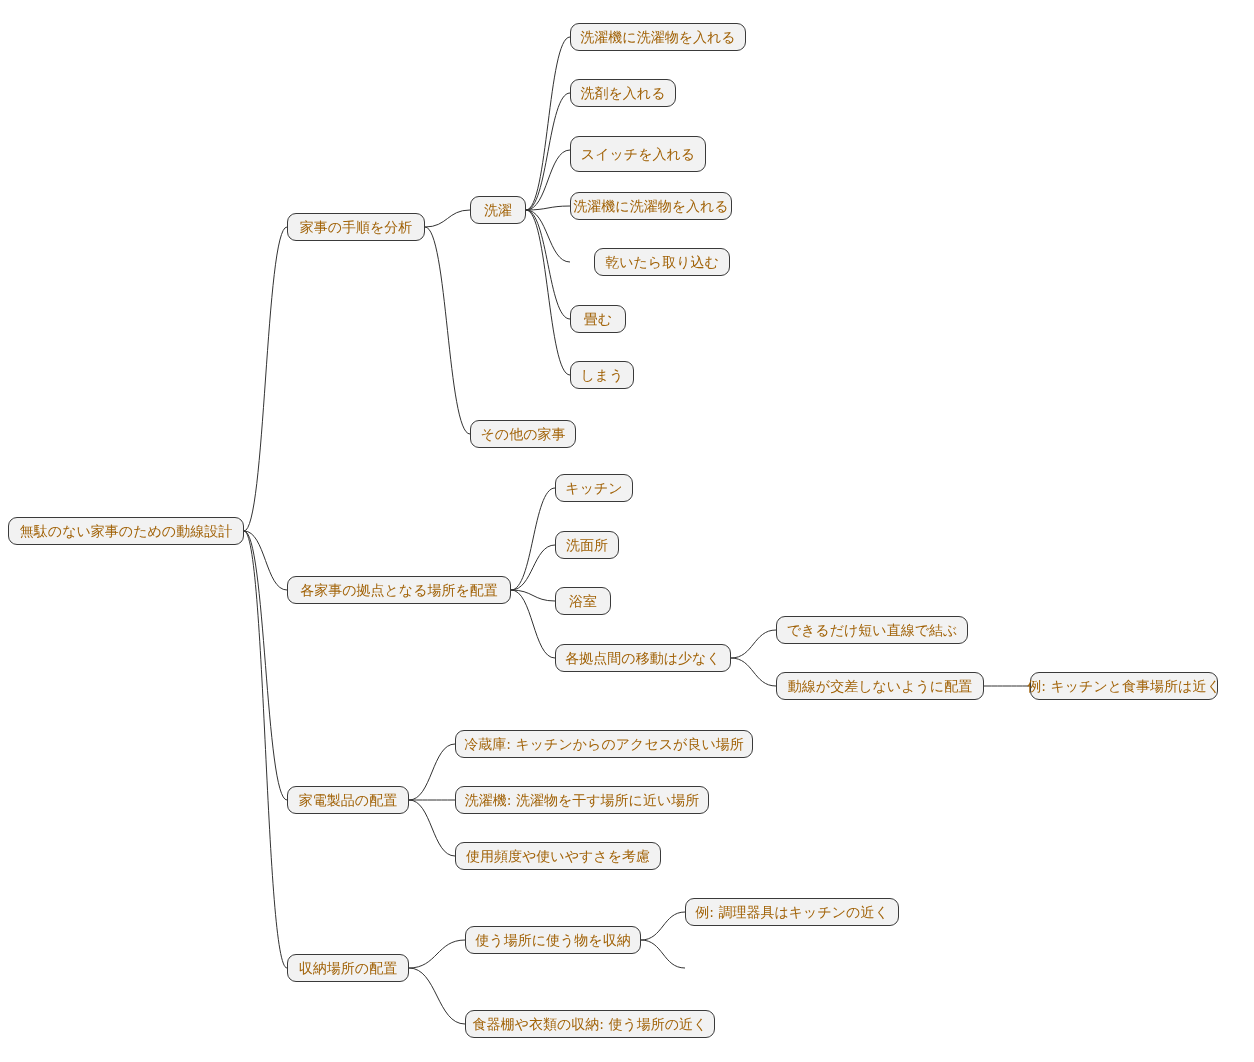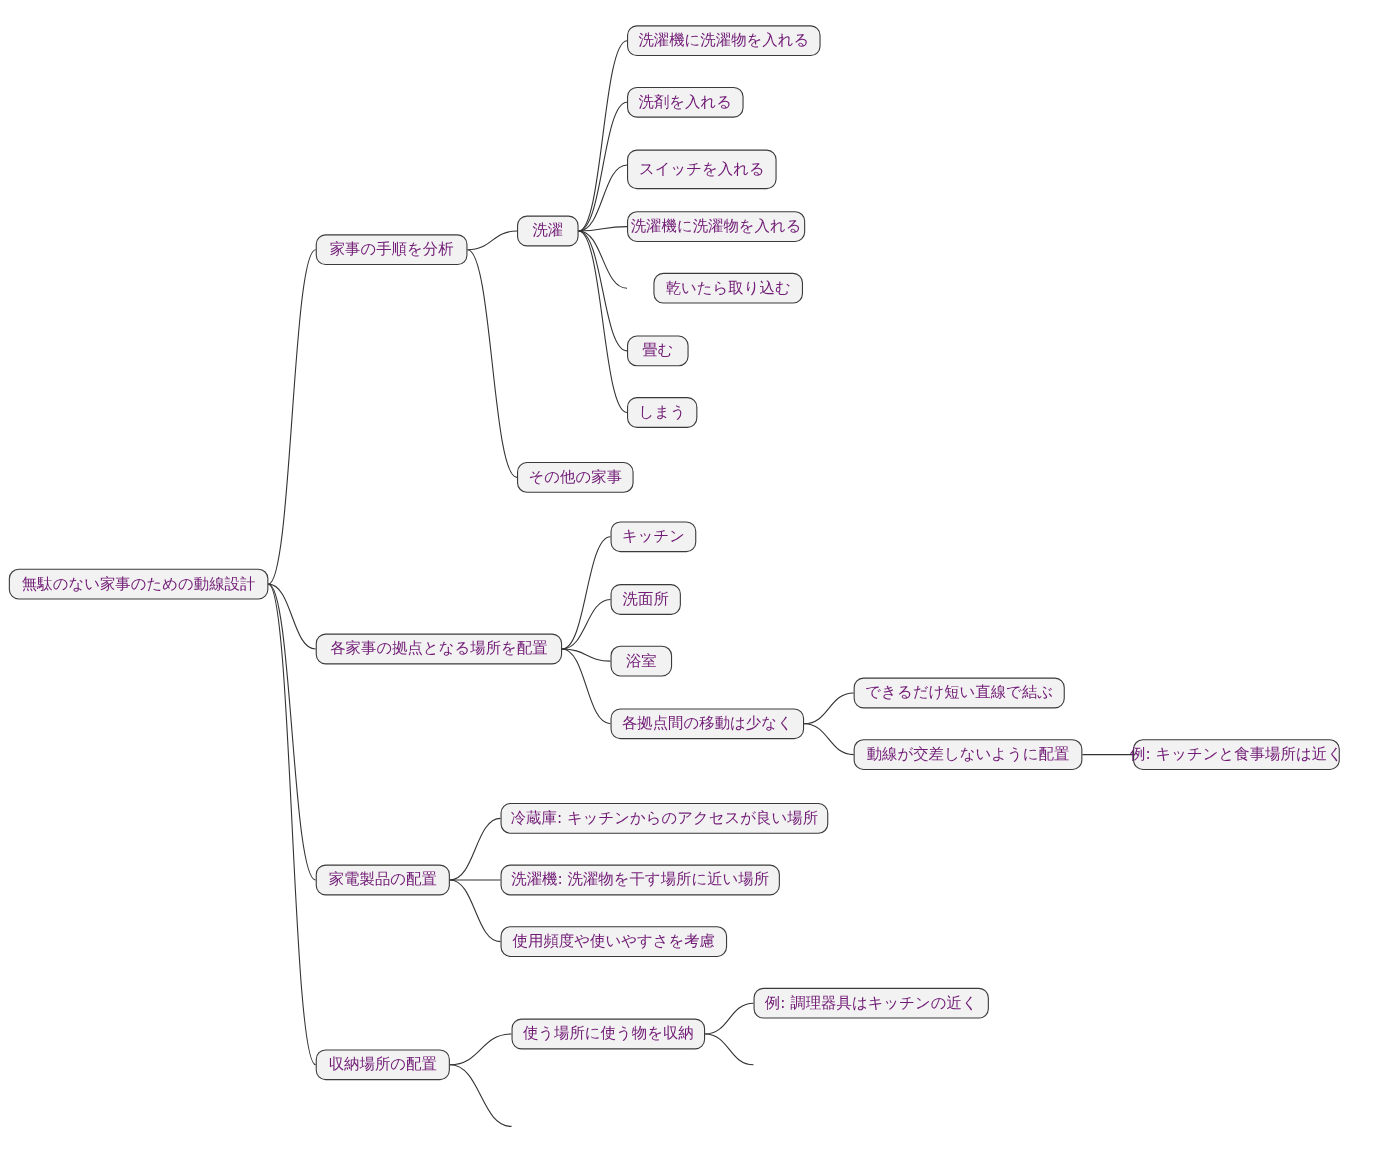--- a/index.html
+++ b/index.html
@@ -34,21 +34,21 @@
     position: absolute;
     box-sizing: border-box;
     display: flex;
     align-items: center;
     justify-content: center;
     background: #f2f2f2;
     border: 1px solid #3a3a3a;
     border-radius: 9px;
     font-size: 14px;
     line-height: 1;
-    color: #701a75;
+    color: #a16207;
     white-space: nowrap;
     padding: 0 4px;
   }
 </style>
 </head>
 <body>
 
 <div class="mindmap">
   <svg class="edge-layer" width="1254" height="1062" viewBox="0 0 1254 1062" xmlns="http://www.w3.org/2000/svg">
       <path d="M 244 531 C 265.5 531, 265.5 227, 287 227" fill="none" stroke="#333333" stroke-width="1"></path>
@@ -99,14 +99,15 @@
       <div class="node" style="left: 776px; top: 616px; width: 192px; height: 28px; background: rgb(242, 242, 242); border-color: rgb(58, 58, 58);">できるだけ短い直線で結ぶ</div>
       <div class="node" style="left: 776px; top: 672px; width: 208px; height: 28px; background: rgb(242, 242, 242); border-color: rgb(58, 58, 58);">動線が交差しないように配置</div>
       <div class="node" style="left: 1030px; top: 672px; width: 188px; height: 28px; background: rgb(242, 242, 242); border-color: rgb(58, 58, 58);">例: キッチンと食事場所は近く</div>
       <div class="node" style="left: 287px; top: 786px; width: 122px; height: 28px; background: rgb(242, 242, 242); border-color: rgb(58, 58, 58);">家電製品の配置</div>
       <div class="node" style="left: 455px; top: 730px; width: 298px; height: 28px; background: rgb(242, 242, 242); border-color: rgb(58, 58, 58);">冷蔵庫: キッチンからのアクセスが良い場所</div>
       <div class="node" style="left: 455px; top: 786px; width: 254px; height: 28px; background: rgb(242, 242, 242); border-color: rgb(58, 58, 58);">洗濯機: 洗濯物を干す場所に近い場所</div>
       <div class="node" style="left: 455px; top: 842px; width: 206px; height: 28px; background: rgb(242, 242, 242); border-color: rgb(58, 58, 58);">使用頻度や使いやすさを考慮</div>
       <div class="node" style="left: 287px; top: 954px; width: 122px; height: 28px; background: rgb(242, 242, 242); border-color: rgb(58, 58, 58);">収納場所の配置</div>
       <div class="node" style="left: 465px; top: 926px; width: 176px; height: 28px; background: rgb(242, 242, 242); border-color: rgb(58, 58, 58);">使う場所に使う物を収納</div>
       <div class="node" style="left: 685px; top: 898px; width: 214px; height: 28px; background: rgb(242, 242, 242); border-color: rgb(58, 58, 58);">例: 調理器具はキッチンの近く</div>
+      <div class="node" style="left: 465px; top: 1010px; width: 250px; height: 28px; background: rgb(242, 242, 242); border-color: rgb(58, 58, 58);">食器棚や衣類の収納: 使う場所の近く</div>
     </div>
 </div>
 
 </body></html>

